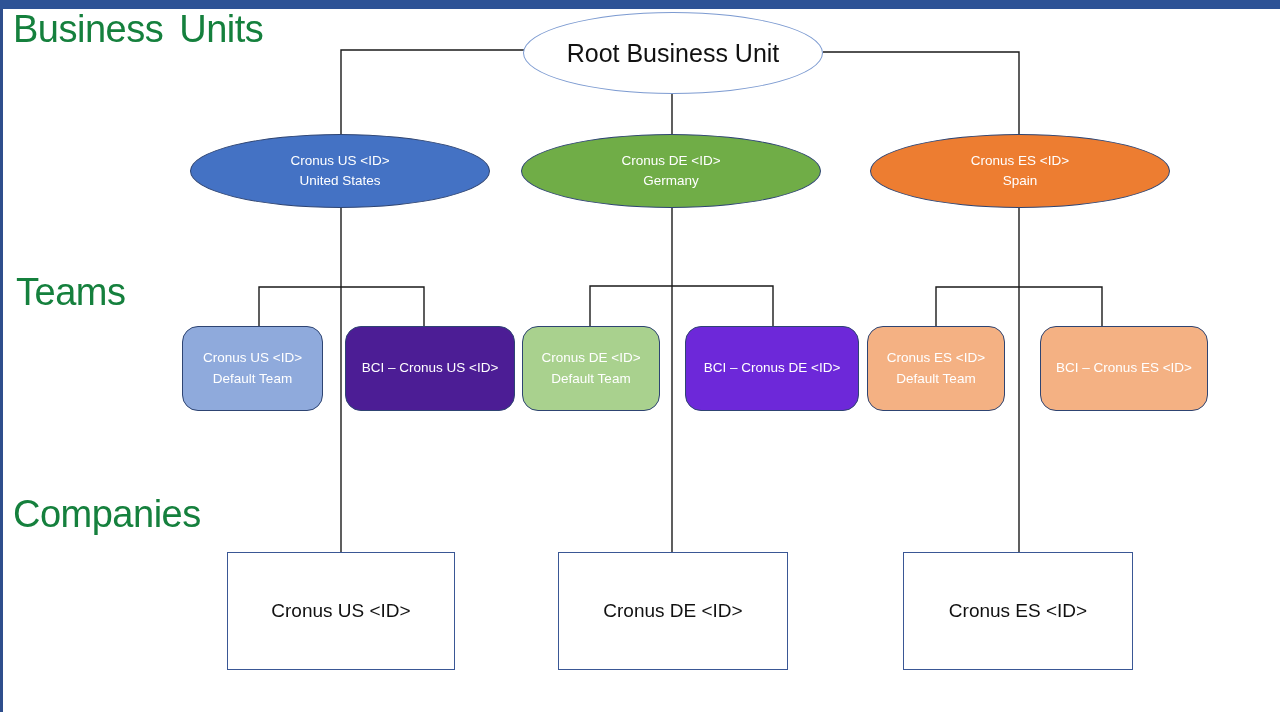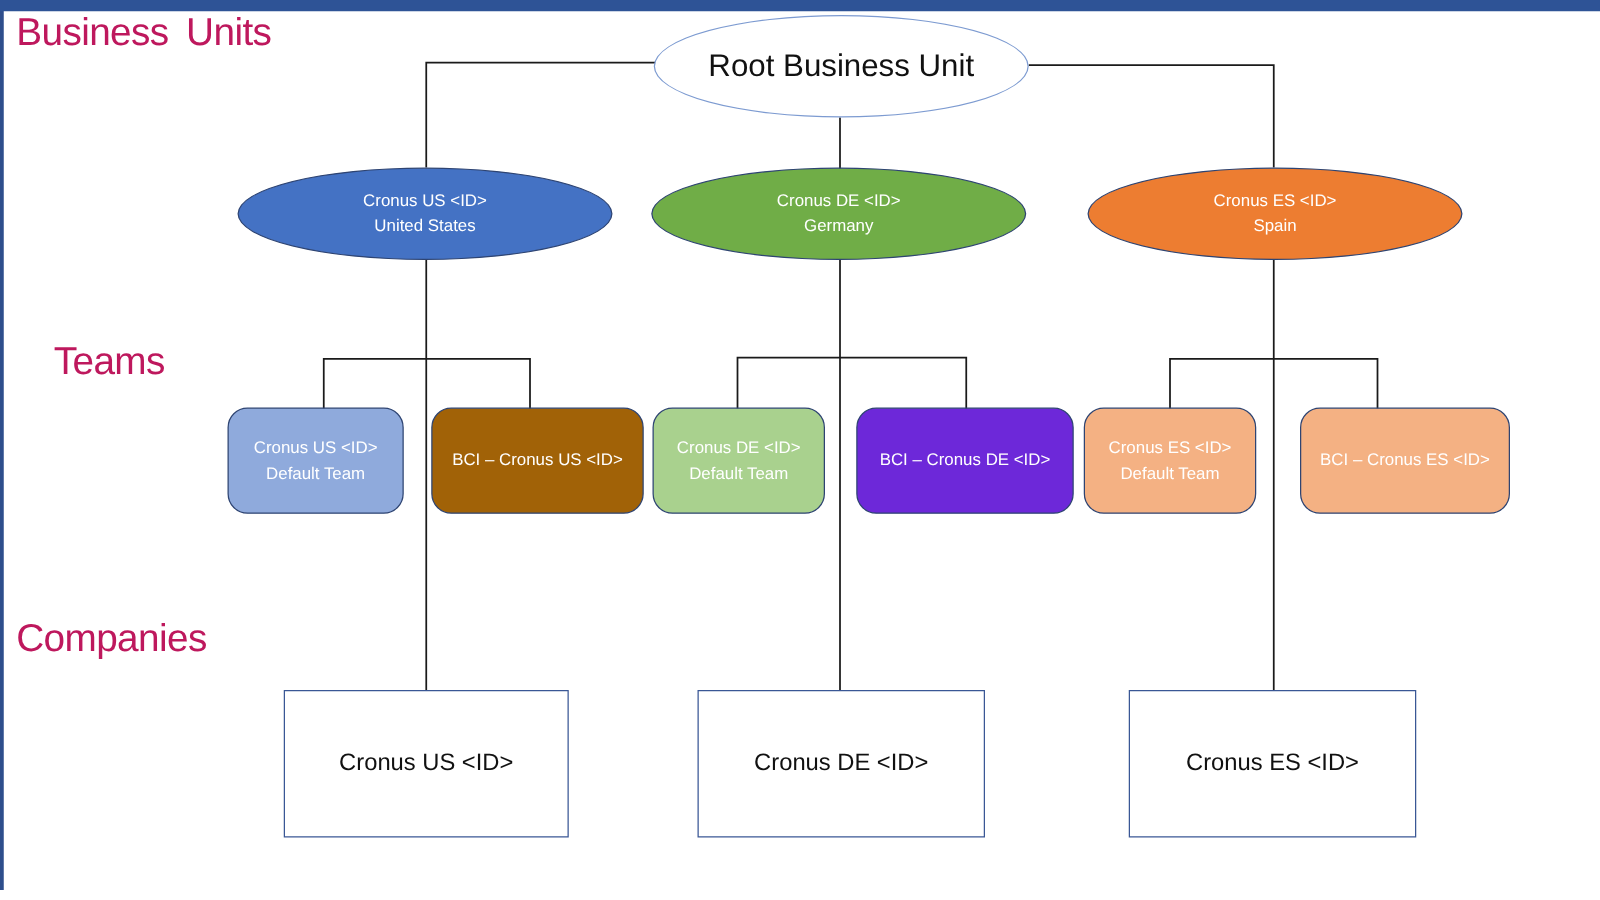--- a/index.html
+++ b/index.html
@@ -15,28 +15,28 @@
   
   .hline { position: absolute; left: 0; width: 1280px; background: #2E4E8C; }
   #border-top    { top: 0;   height: 3px; }
   #divider-teams { top: 257; height: 2px; }
   #divider-companies { top: 482; height: 2px; }
   #border-left   { position: absolute; left: 0; top: 0; width: 3px; height: 712px; background: #2E4E8C; }
   #bottom-bar    { position: absolute; left: 0; top: 711; width: 1280px; height: 9px; background: #2E5396; }
 
   .section-title {
     position: absolute;
-    color: #be185d;
-    font-size: 31px;
+    color: #15803d;
+    font-size: 38px;
     letter-spacing: -0.5px;
     word-spacing: 6px;
     white-space: nowrap;
   }
   #title-business-units { left: 13px; top: 8px; }
-  #title-teams          { left: 16px; top: 271px; margin-left: 27px; }
+  #title-teams          { left: 16px; top: 271px; }
   #title-companies      { left: 13px; top: 493px; }
 
   #connector-layer { position: absolute; left: 0; top: 0; z-index: 1; }
 
   .node { position: absolute; z-index: 2; display: flex; flex-direction: column; align-items: center; justify-content: center; text-align: center; }
 
   .ellipse { border-radius: 50%; }
   #root-node {
     left: 523px; top: 12px; width: 300px; height: 82px;
     background: #ffffff; border: 1.5px solid #7D9BD1;
@@ -118,21 +118,21 @@
   </div>
   <div id="bu-es" class="node ellipse bu-ellipse" style="background-color: rgb(237, 125, 49);">
     <span>Cronus ES &lt;ID&gt;</span>
     <span>Spain</span>
   </div>
 
   <div id="team-1" class="node team-box" style="background-color: rgb(143, 170, 220);">
     <span>Cronus US &lt;ID&gt;</span>
     <span>Default Team</span>
   </div>
-  <div id="team-2" class="node team-box" style="background-color: #a16207;">
+  <div id="team-2" class="node team-box" style="background-color: #4c1d95;">
     <span>BCI – Cronus US &lt;ID&gt;</span>
   </div>
   <div id="team-3" class="node team-box" style="background-color: rgb(169, 209, 142);">
     <span>Cronus DE &lt;ID&gt;</span>
     <span>Default Team</span>
   </div>
   <div id="team-4" class="node team-box" style="background-color: #6d28d9;">
     <span>BCI – Cronus DE &lt;ID&gt;</span>
   </div>
   <div id="team-5" class="node team-box" style="background-color: rgb(244, 177, 131);">

